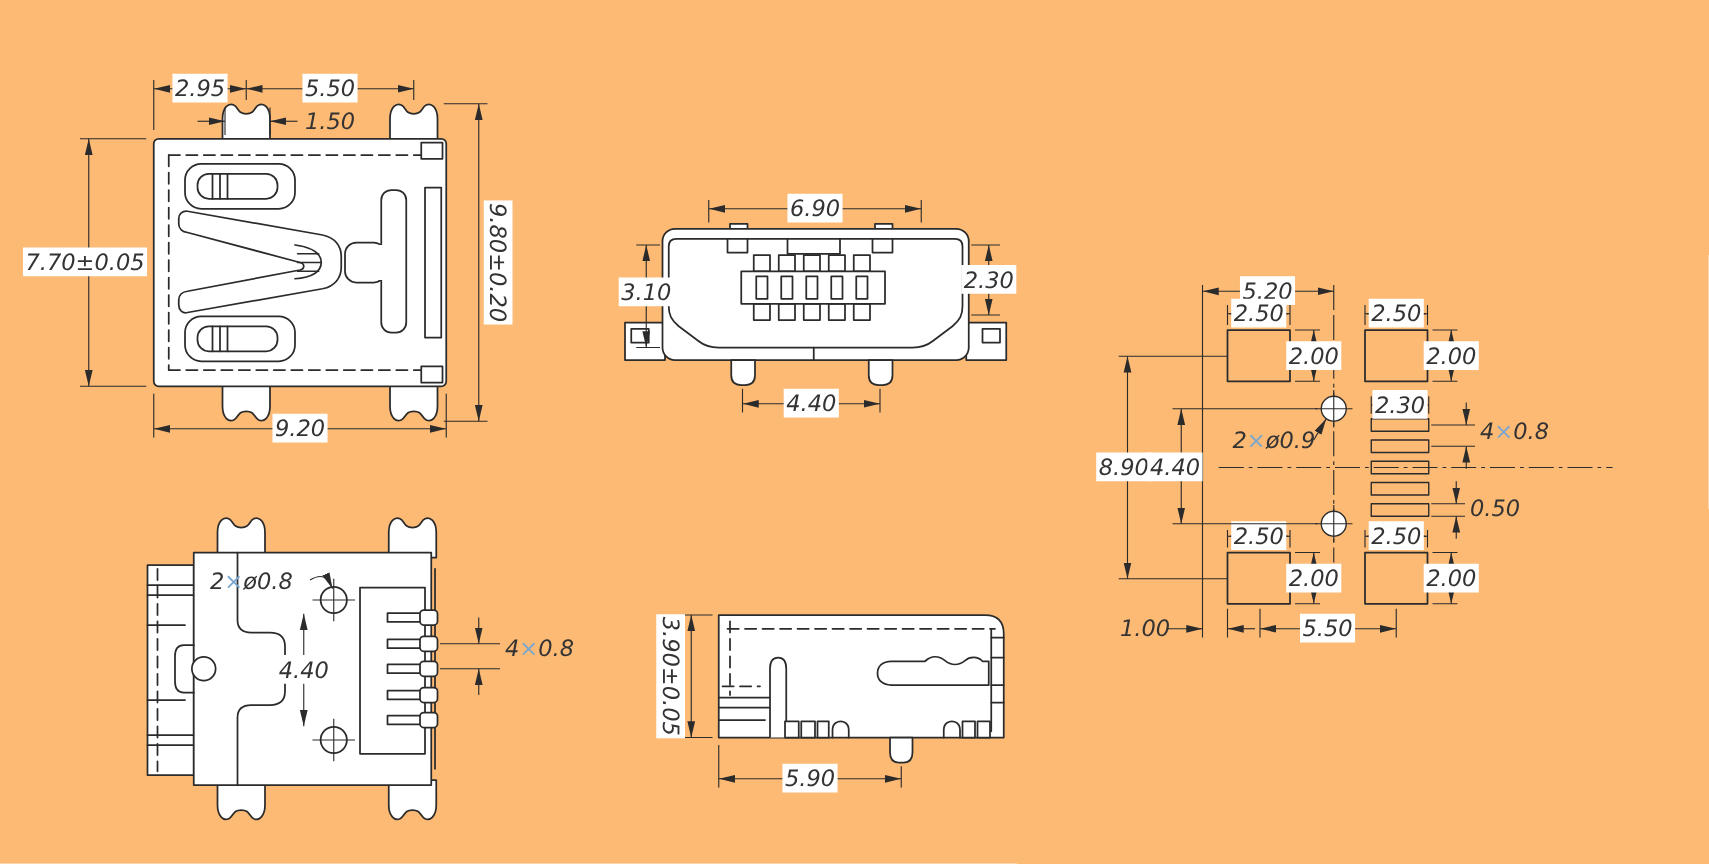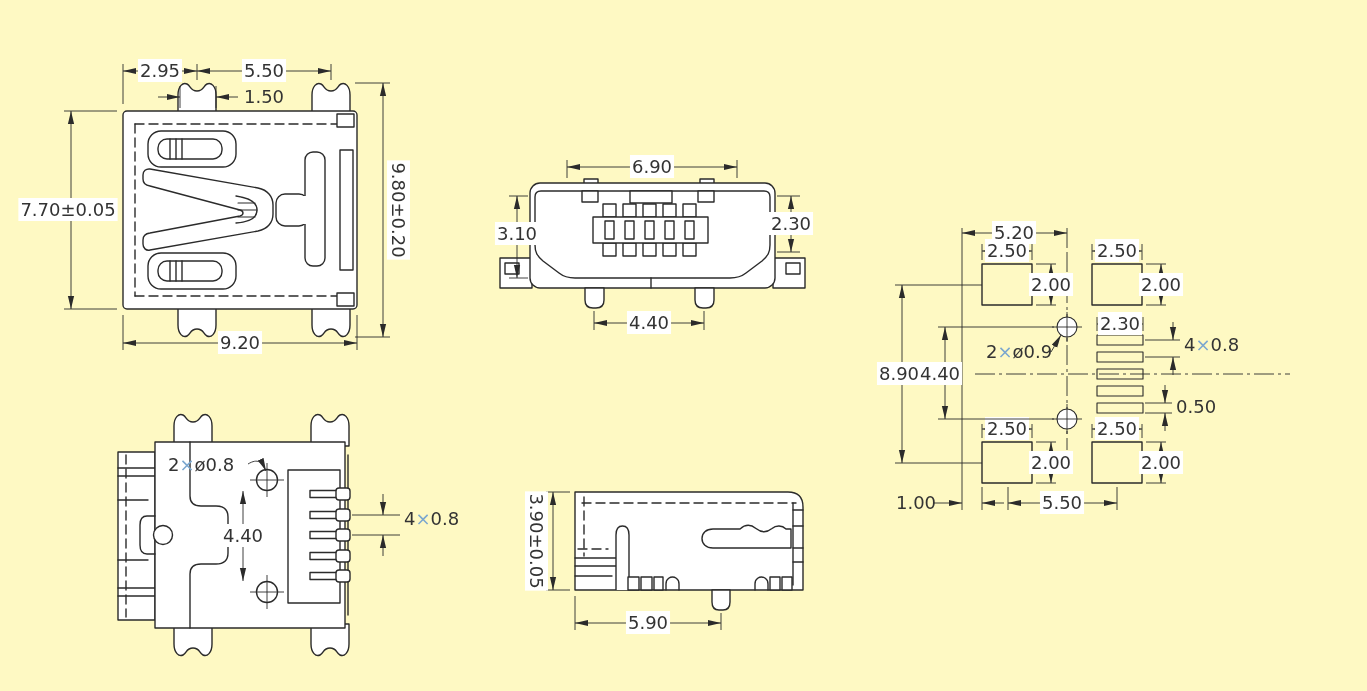--- a/index.html
+++ b/index.html
@@ -1,16 +1,16 @@
 <!DOCTYPE html>
 <html><head>
 <meta charset="utf-8">
 <style>
   html,body{margin:0;padding:0;background:#ffffff;}
-  .stage{position:relative;width:1367px;height:691px;background:#fef9c3;overflow:hidden;}
+  .stage{position:relative;width:1367px;height:691px;background:#fdba74;overflow:hidden;font-style:italic;}
   svg{display:block;}
   .ol{fill:none;stroke:#2b2b2b;stroke-width:1.4;stroke-linecap:round;stroke-linejoin:round;}
   .olf{fill:#ffffff;stroke:#2b2b2b;stroke-width:1.4;stroke-linejoin:round;}
   .thin{stroke-width:1.1;}
   .dash{stroke-dasharray:9 5;}
   .cl{stroke-dasharray:20 4 3 4;stroke-width:1;}
   .dim{fill:none;stroke:#2b2b2b;stroke-width:0.9;}
   .dt{font-family:"DejaVu Sans",sans-serif;font-size:18px;fill:#333333;text-anchor:middle;}
   .ts{text-anchor:start;}
   .acc{fill:#7ba7cf;}

